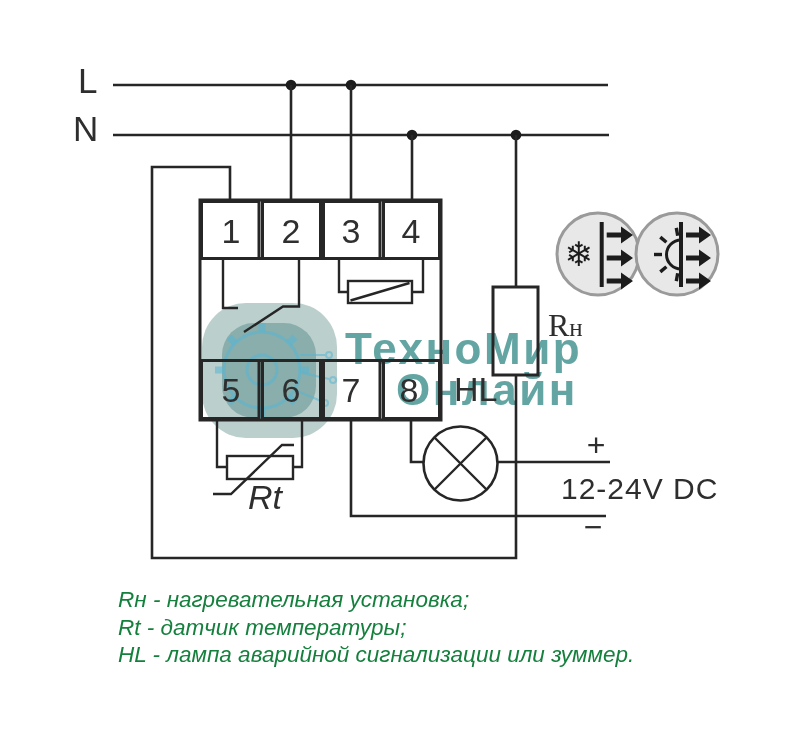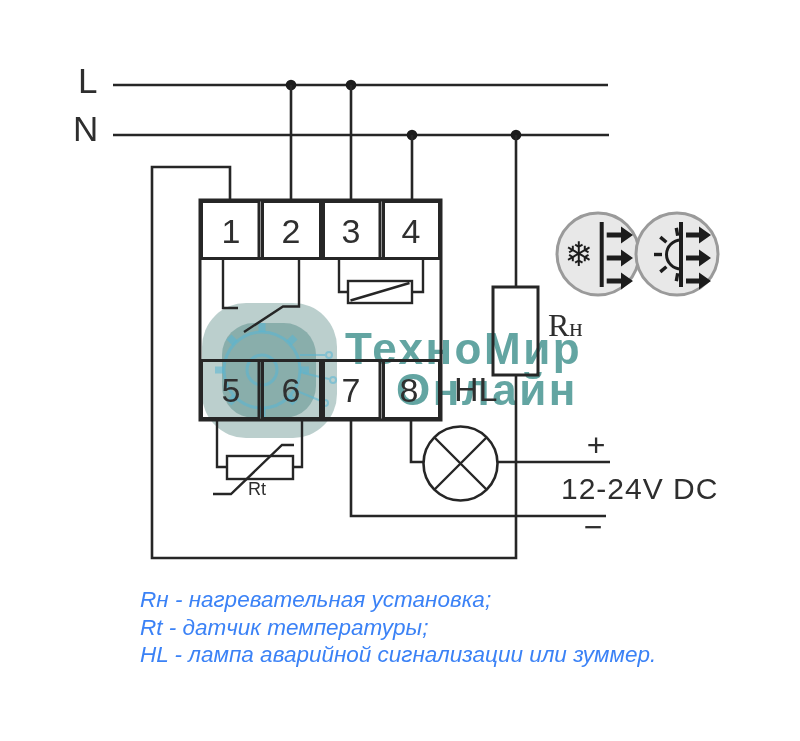--- a/index.html
+++ b/index.html
@@ -13,21 +13,21 @@
   .dot{fill:#1c1c1c;stroke:none;}
   
   .digit{position:absolute;font-size:34px;transform:translate(-50%,-50%);color:#2f2f2f;}
   
   .wm-sq-outer{position:absolute;left:202px;top:303px;width:135px;height:135px;
                border-radius:44px;background:rgba(125,163,160,0.52);}
   .wm-sq-inner{position:absolute;left:222px;top:323px;width:94px;height:95px;
                border-radius:32px;background:rgba(78,134,131,0.45);}
   .wm-text{position:absolute;font-weight:bold;font-size:44px;letter-spacing:2.5px;
            color:rgba(77,153,149,0.88);line-height:1;}
-  .legend-line{position:absolute;left:140px;font-size:22.5px;font-style:italic;color:#3b82f6;}
+  .legend-line{position:absolute;left:118px;font-size:22.5px;font-style:italic;color:#15803d;}
   .wm-layer{pointer-events:none;}
 </style>
 </head>
 <body>
 
 <div class="stage">
 
   <div class="wm-layer">
     <div class="wm-sq-outer"></div>
     <div class="wm-sq-inner"></div>
@@ -147,21 +147,21 @@
   <div class="digit" style="left:351px;top:231px;">3</div>
   <div class="digit" style="left:411px;top:231px;">4</div>
   <div class="digit" style="left:231px;top:390px;">5</div>
   <div class="digit" style="left:291px;top:390px;">6</div>
   <div class="digit" style="left:351px;top:390px;">7</div>
   <div class="digit" style="left:409px;top:390px;">8</div>
 
   <div class="lbl" style="left:548px;top:309px;font-family:Liberation Serif, serif;">
     <span style="font-size:32px;">R</span><span style="font-size:25px;">н</span>
   </div>
-  <div class="lbl" style="left:248px;top:480px;font-size:18px;">Rt</div>
+  <div class="lbl" style="left:248px;top:480px;font-size:34px;font-style:italic;">Rt</div>
   <div class="lbl" style="left:454px;top:372px;font-size:34px;">HL</div>
 
   <div class="lbl" style="left:596px;top:445px;font-size:32px;transform:translate(-50%,-50%);">+</div>
   <div class="lbl" style="left:593px;top:527px;font-size:32px;transform:translate(-50%,-50%);">−</div>
   <div class="lbl" style="left:561px;top:474px;font-size:30px;letter-spacing:1px;">12-24V DC</div>
 
   <div class="legend-line" style="top:587px;">Rн - нагревательная установка;</div>
   <div class="legend-line" style="top:642px;">HL - лампа аварийной сигнализации или зуммер.</div>
   <div class="legend-line" style="top:615px;">Rt - датчик температуры;</div>
 

